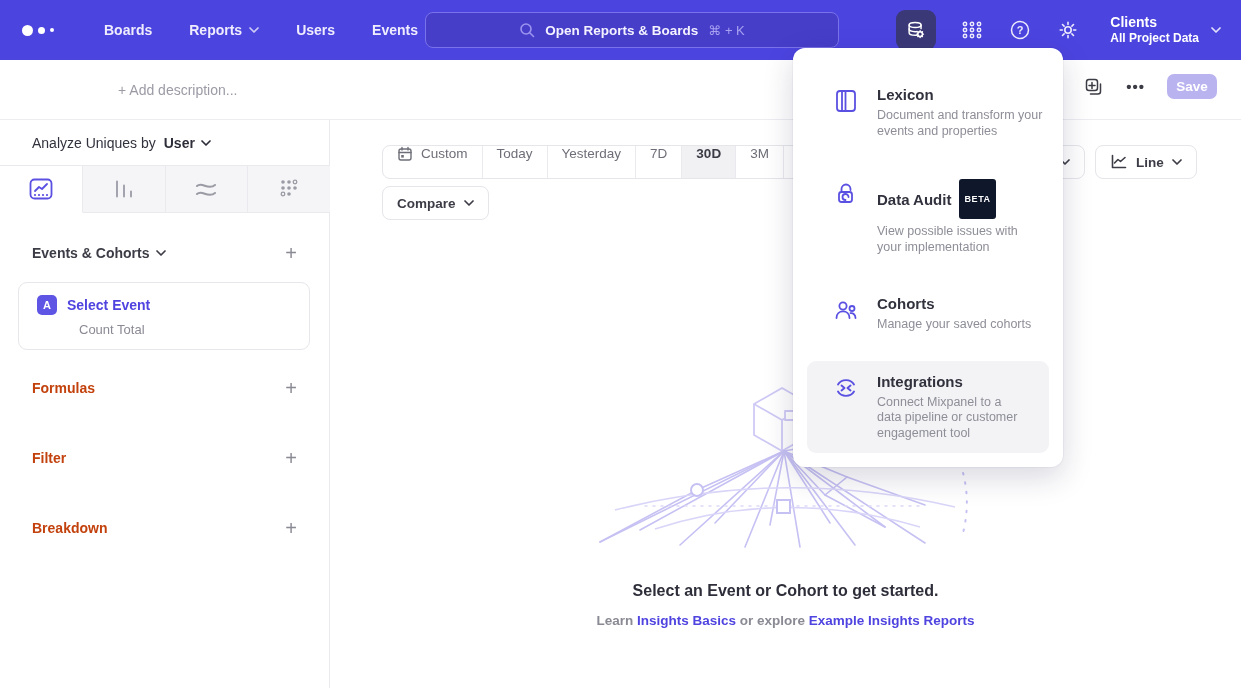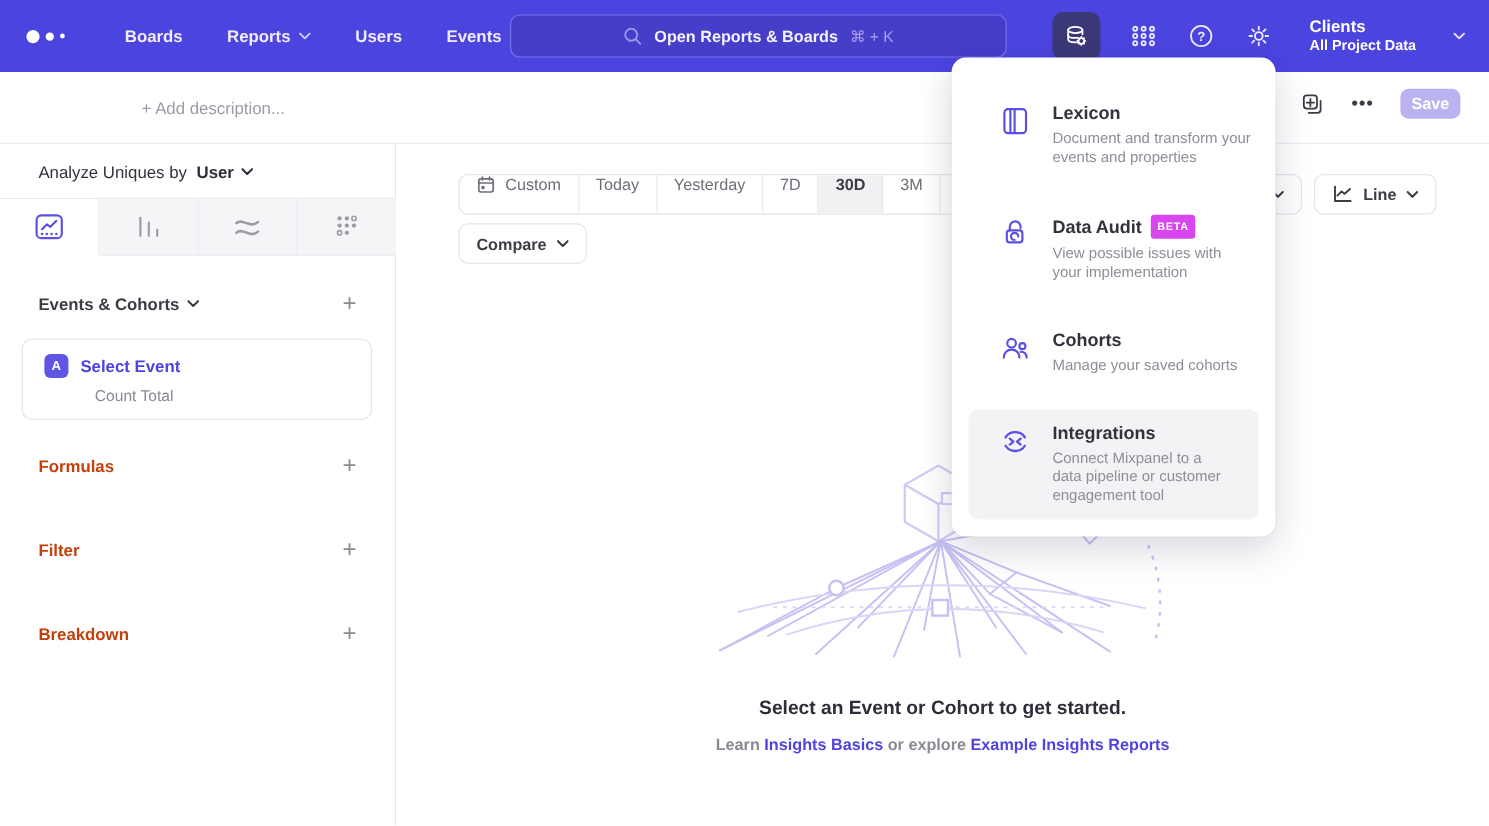--- a/index.html
+++ b/index.html
@@ -14,21 +14,21 @@
   #logo .d1{width:11px;height:11px;} #logo .d2{width:7px;height:7px;} #logo .d3{width:4px;height:4px;}
   .navlinks { display:flex; align-items:center; gap:37px; margin-left:36px; }
   .navlink { color:#EFEDFD; font-size:14px; font-weight:600; display:flex; align-items:center; gap:7px; cursor:pointer; }
   .navlink .chev { opacity:.8; }
   #searchbar { position:absolute; left:425px; top:12px; width:414px; height:36px; background:#463DC9; border:1px solid #7A72EA; border-radius:8px; display:flex; align-items:center; justify-content:center; gap:10px; cursor:text; }
   #searchbar .ph { color:#F4F2FE; font-size:13.5px; font-weight:600; }
   #searchbar .sc { color:#A9A2F1; font-size:13px; }
   #nav-right { position:absolute; right:20px; top:0; height:60px; display:flex; align-items:center; gap:24px; }
   .icon-btn { width:24px; height:24px; color:#EDEBFC; display:flex; align-items:center; justify-content:center; cursor:pointer; }
   #db-btn { width:40px; height:40px; border-radius:9px; background:#3B3877; display:flex; align-items:center; justify-content:center; cursor:pointer; color:#fff; }
-  #account { display:flex; align-items:center; gap:31px; cursor:pointer; margin-left:6px; }
+  #account { display:flex; align-items:center; gap:12px; cursor:pointer; margin-left:6px; }
   #account .org { color:#fff; font-size:14px; font-weight:700; line-height:17px; }
   #account .proj { color:#fff; font-size:12px; font-weight:700; line-height:15px; }
   #account .chev { color:#E4E1FB; }
 
   
   #header { position:absolute; left:0; top:60px; width:1241px; height:60px; background:#fff; border-bottom:1px solid #ECECF1; }
   #report-title { position:absolute; left:52px; top:19px; font-size:18px; font-weight:700; color:#2E2E3A;margin-top:47px; }
   #report-desc { position:absolute; left:118px; top:22px; font-size:14px; color:#9B9BA5; cursor:text; }
   #hdr-actions { position:absolute; right:24px; top:14px; display:flex; align-items:center; gap:22px; }
   #dup-btn { color:#3C3C46; cursor:pointer; }
@@ -69,21 +69,21 @@
   #empty-links { position:absolute; left:0; top:493px; width:911px; text-align:center; font-size:13.5px; color:#8A8A94; font-weight:600; }
   #empty-links a { color:#4F44E0; text-decoration:none; cursor:pointer; font-weight:700; }
 
   
   #tools-menu { position:absolute; left:793px; top:48px; width:270px; background:#fff; border-radius:12px; box-shadow:0 10px 30px rgba(35,35,80,.18), 0 0 0 1px rgba(35,35,80,.04); z-index:60; padding:26px 0 14px; }
   .menu-item { display:flex; gap:18px; padding:12px 20px 12px 40px; cursor:pointer; }
   .menu-item.active { background:#F3F3F5; border-radius:9px; margin:0 14px; padding-left:26px; }
   .menu-ic { width:26px; flex:0 0 26px; color:#5A50E2; padding-top:2px; }
   .menu-txt .ttl { font-size:15px; font-weight:600; color:#32323E; display:flex; align-items:center; gap:8px; }
   .menu-txt .desc { margin-top:5px; font-size:12.5px; line-height:15.5px; color:#8E8E98; max-width:182px; }
-  .beta { background:#d946ef; color:#fff; font-size:9px; font-weight:700; letter-spacing:.6px; padding:5px 5px; border-radius:3px; }
+  .beta { background:#0f172a; color:#fff; font-size:9px; font-weight:700; letter-spacing:.6px; padding:15px 5px; border-radius:3px; }
   .mi-gap { height:16px; }
 </style>
 </head>
 <body>
 
 <div id="topnav">
   <div id="logo">
     <i class="d1"></i>
       <i class="d2"></i>
       <i class="d3"></i>

